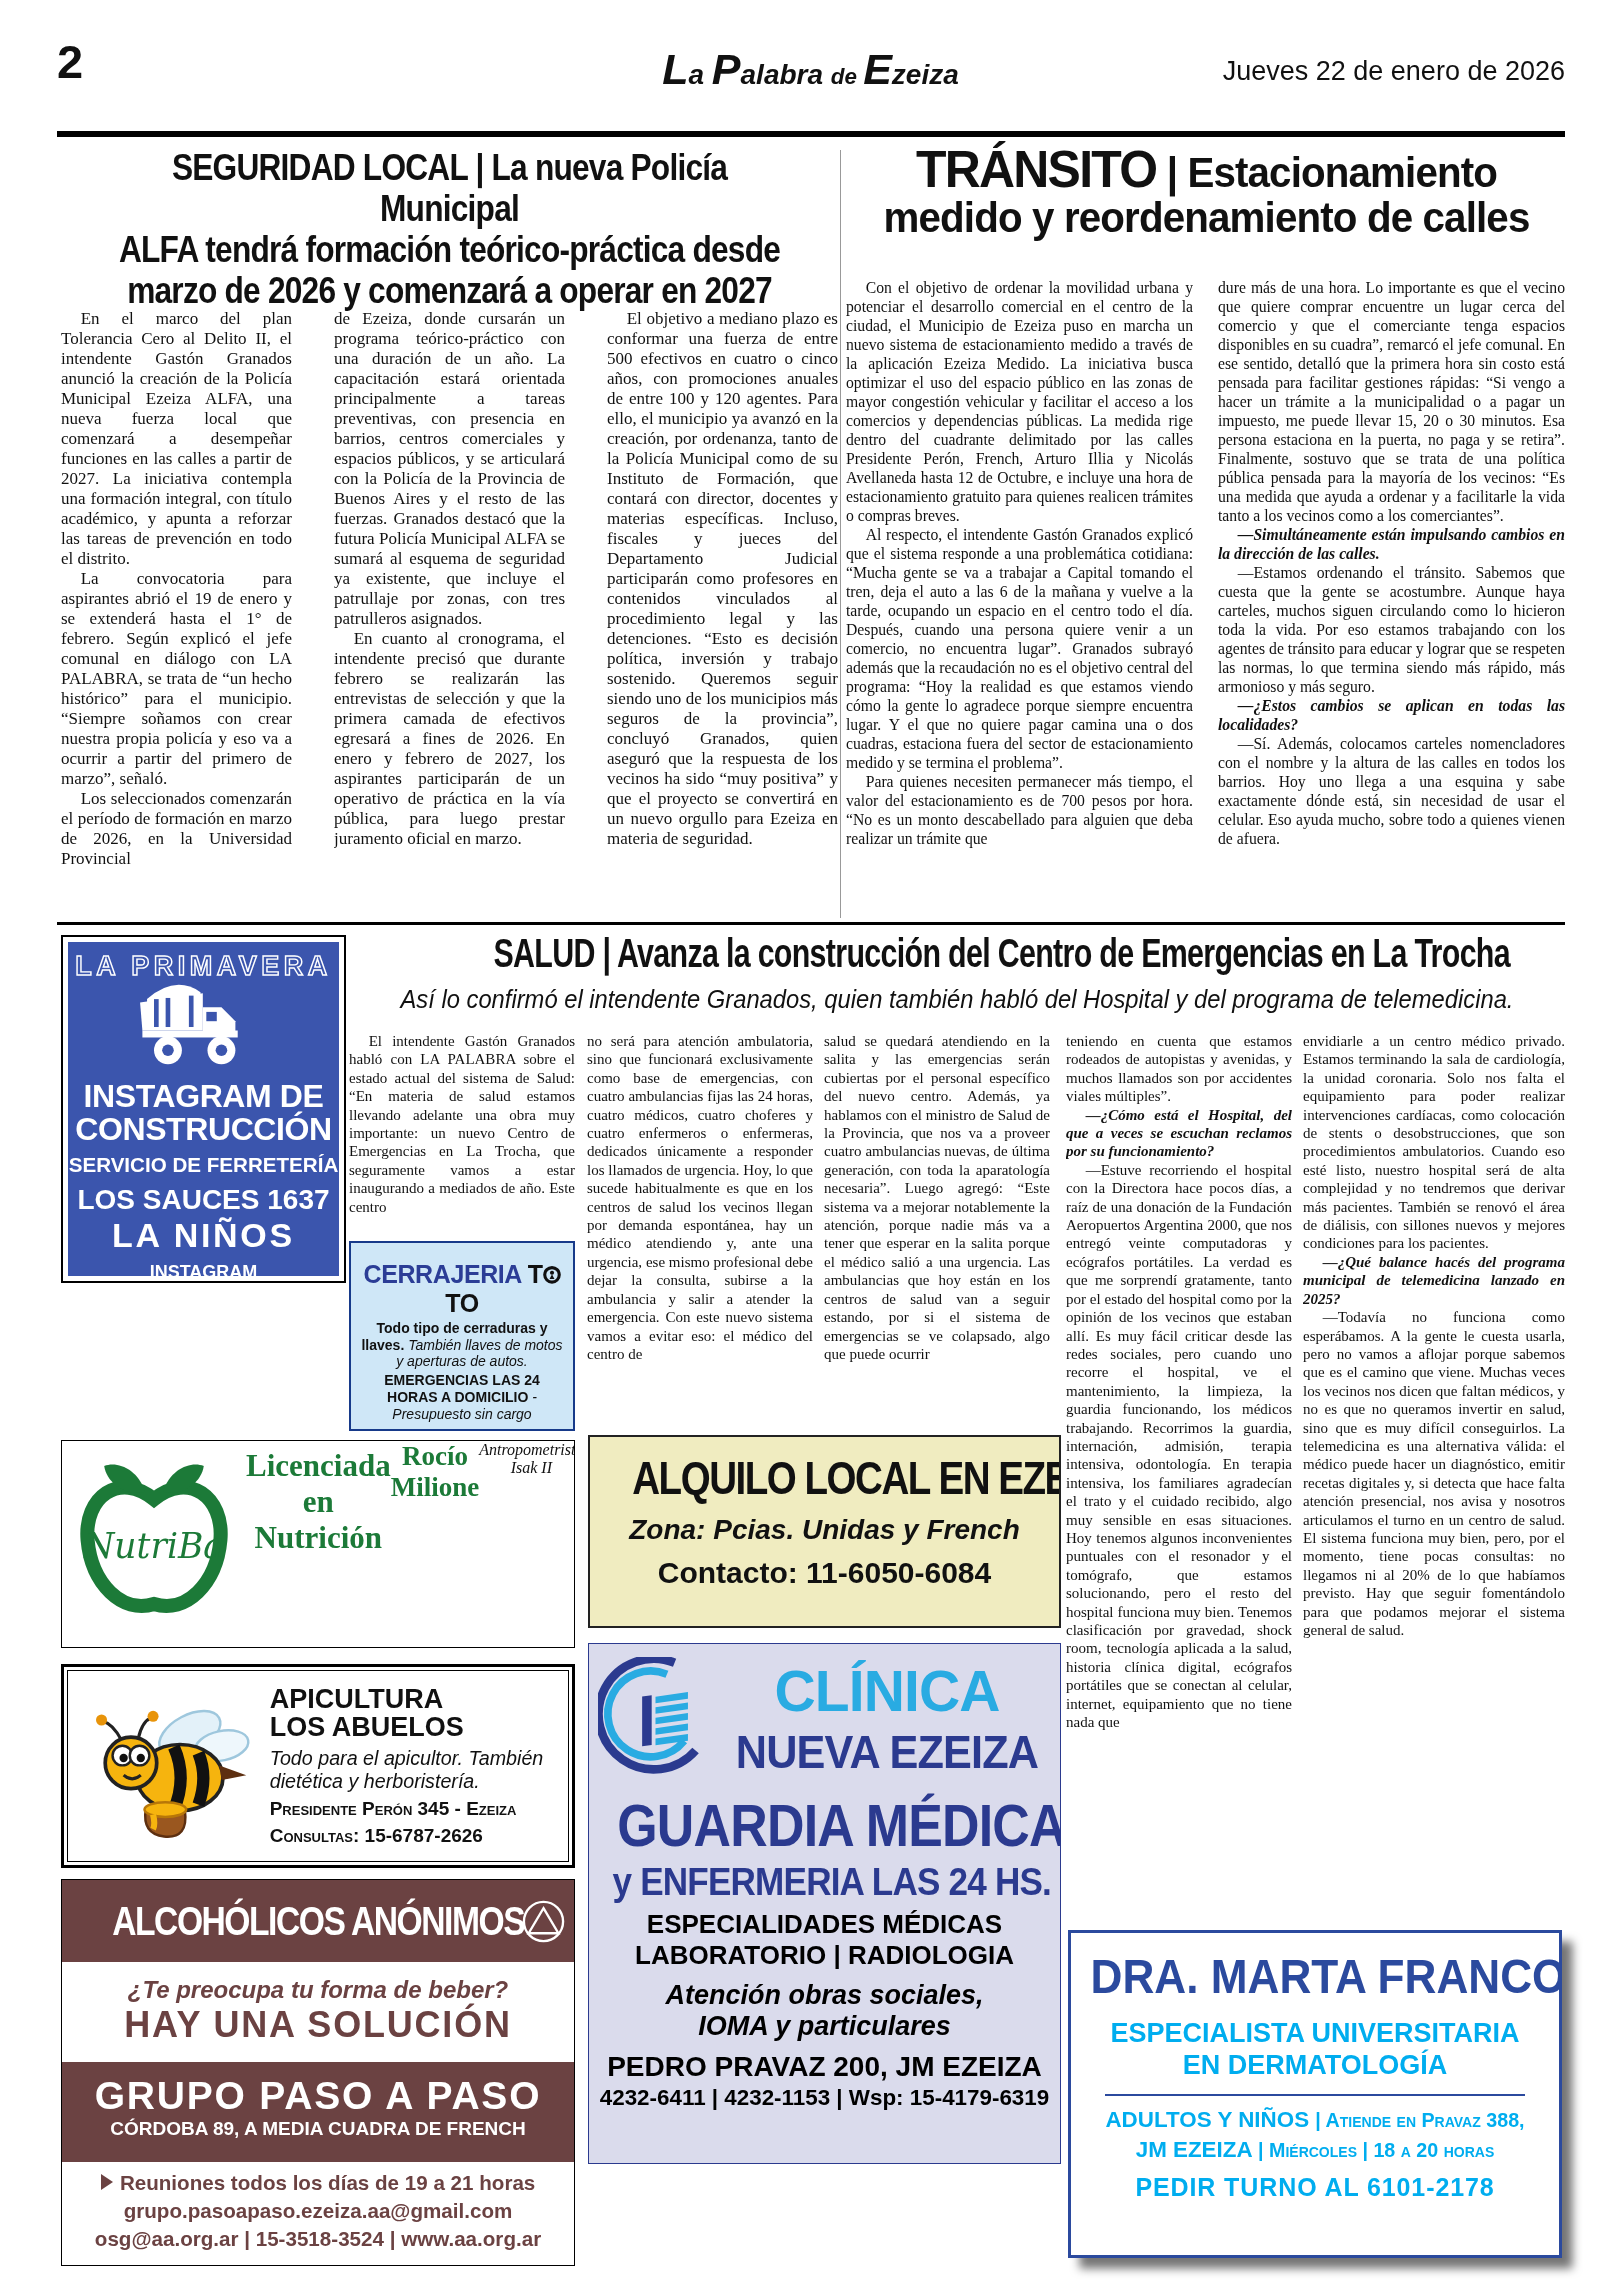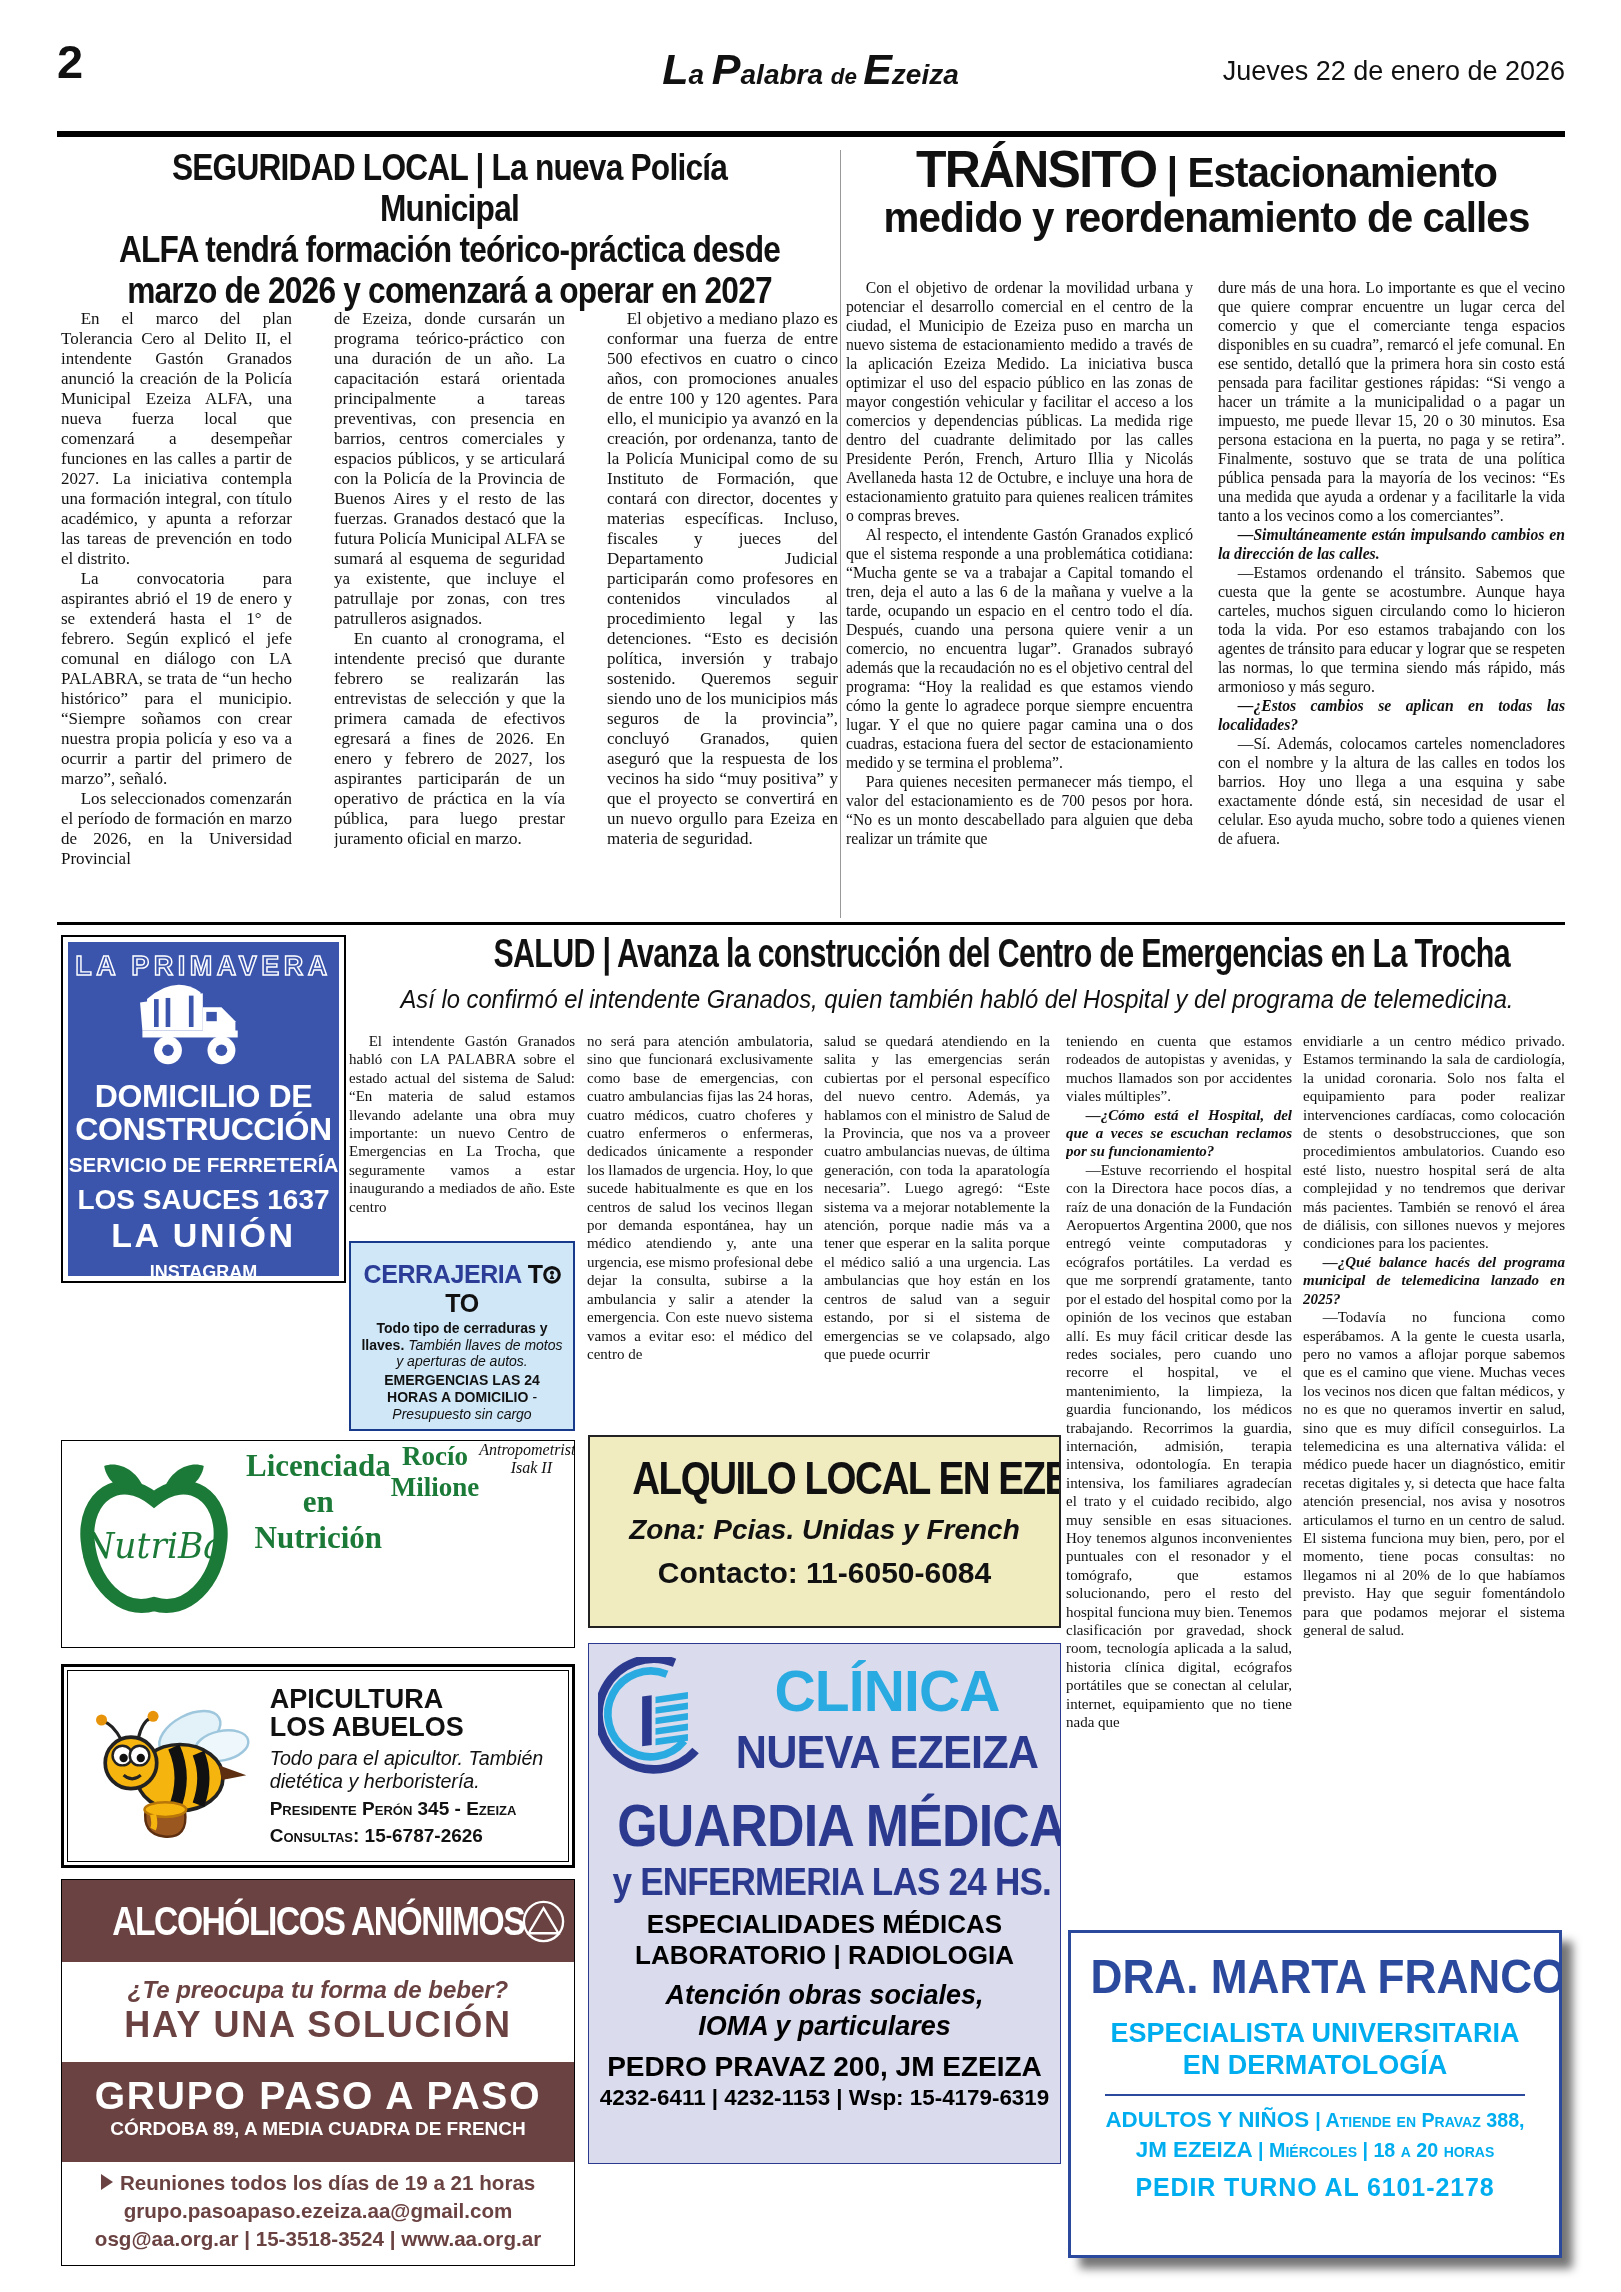--- a/index.html
+++ b/index.html
@@ -209,25 +209,25 @@
             <rect x="52" y="10" width="4" height="27"></rect>
           </g>
         <path d="M64 20 h16 l12 12 v10 h-28 Z" fill="#fff"></path>
         <rect x="67" y="24" width="9" height="8" fill="#3b55ad"></rect>
         <rect x="12" y="40" width="82" height="6" fill="#fff"></rect>
         <circle cx="34" cy="57" r="12" fill="#fff"></circle>
           <circle cx="34" cy="57" r="5" fill="#3b55ad"></circle>
         <circle cx="80" cy="57" r="12" fill="#fff"></circle>
           <circle cx="80" cy="57" r="5" fill="#3b55ad"></circle>
       </svg>
-      <div class="prim-mat">DOMICILIO DE</div>
+      <div class="prim-mat">INSTAGRAM DE</div>
       <div class="prim-mat">CONSTRUCCIÓN</div>
       <div class="prim-ferr">SERVICIO DE FERRETERÍA</div>
       <div class="prim-sauces">LOS SAUCES 1637</div>
-      <div class="prim-union">LA UNIÓN</div>
+      <div class="prim-union">LA NIÑOS</div>
       <div class="prim-soc">
         <div>INSTAGRAM</div>
         <div>@laprimavera_mat</div>
         <div>FACEBOOK</div>
         <div>Corralon La Primavera</div>
       </div>
       
     </div>
   </div>
 

